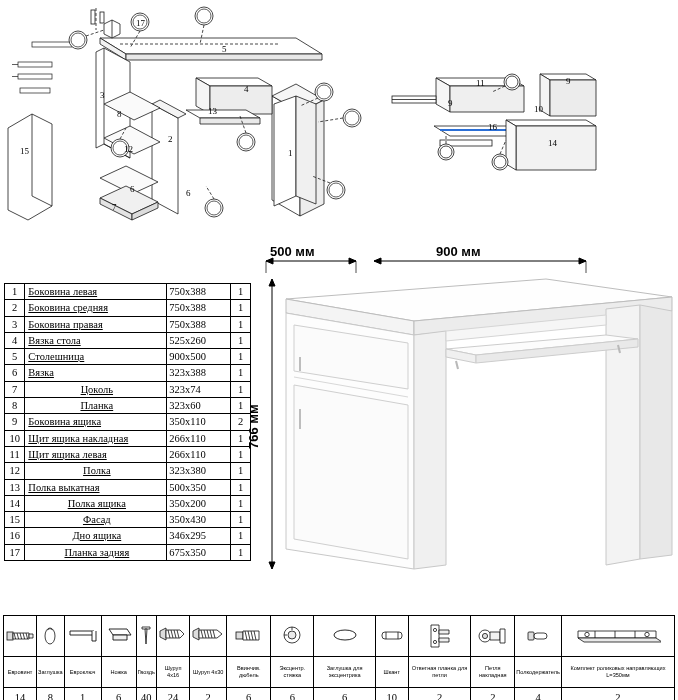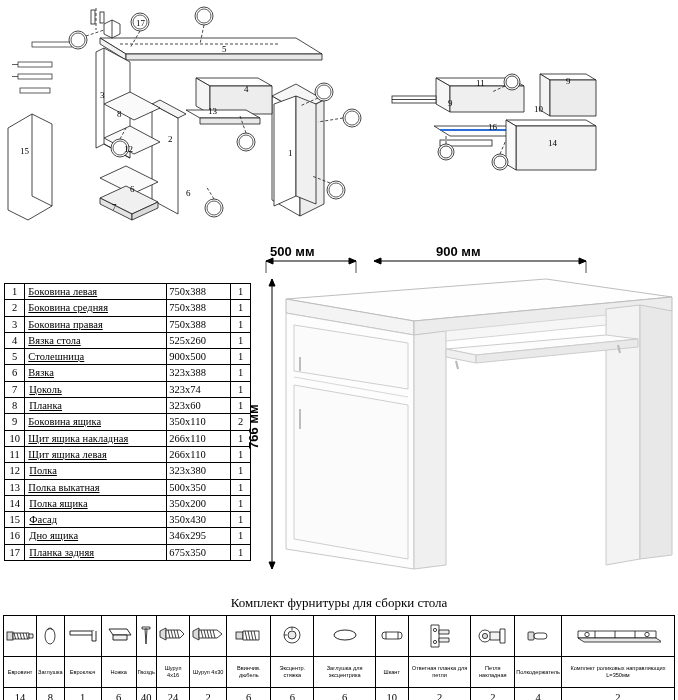--- a/index.html
+++ b/index.html
@@ -8,21 +8,21 @@
 
   
   #exploded{position:absolute;left:0;top:0;width:678px;height:232px;}
   #exploded svg{display:block;}
 
   
   #parts-table{position:absolute;left:4px;top:283px;width:247px;border-collapse:collapse;font-size:10.5px;font-family:"Liberation Serif",serif;}
   #parts-table td{border:1px solid #000;padding:0 2px;height:15.3px;line-height:15.3px;white-space:nowrap;}
   #parts-table td.num{width:16px;text-align:center;}
   #parts-table td.name{width:140px;text-align:left;padding-left:3px;text-decoration:underline;}
-  #parts-table td.name.ind{padding-left:4px;}
+  #parts-table td.name.ind{padding-left:4px;text-align:center;}
   #parts-table td.dim{width:62px;}
   #parts-table td.qty{width:16px;text-align:center;}
 
   
   #desk{position:absolute;left:246px;top:239px;width:432px;height:360px;}
 
   
   #hw-title{position:absolute;left:0;top:595px;width:678px;text-align:center;font-size:13px;font-family:"Liberation Serif",serif;}
   #hw-table{position:absolute;left:3px;top:615px;width:672px;border-collapse:collapse;font-family:"Liberation Sans",sans-serif;}
   #hw-table td{border:1px solid #000;vertical-align:middle;text-align:center;}
@@ -352,21 +352,20 @@
       </tr>
       <tr>
         <td class="num">17</td>
         <td class="name ind">Планка задняя</td>
         <td class="dim">675х350</td>
         <td class="qty">1</td>
       </tr>
     </tbody>
   </table>
 
-  <div id="hw-title">Комплект фурнитуры для сборки стола</div>
 
   <table id="hw-table">
     <tbody>
       <tr class="icons">
         <td>
           <svg class="hwicon" width="30" height="26" viewBox="0 0 30 26">
               <g stroke="#111" fill="none" stroke-width="0.8">
                 <rect x="2" y="9" width="6" height="8" fill="#ddd"></rect>
                 <path d="M8 10 h16 v6 h-16z" fill="#fff"></path>
                 <path d="M9 10 l1.6 6 M12 10 l1.6 6 M15 10 l1.6 6 M18 10 l1.6 6 M21 10 l1.6 6"></path>

